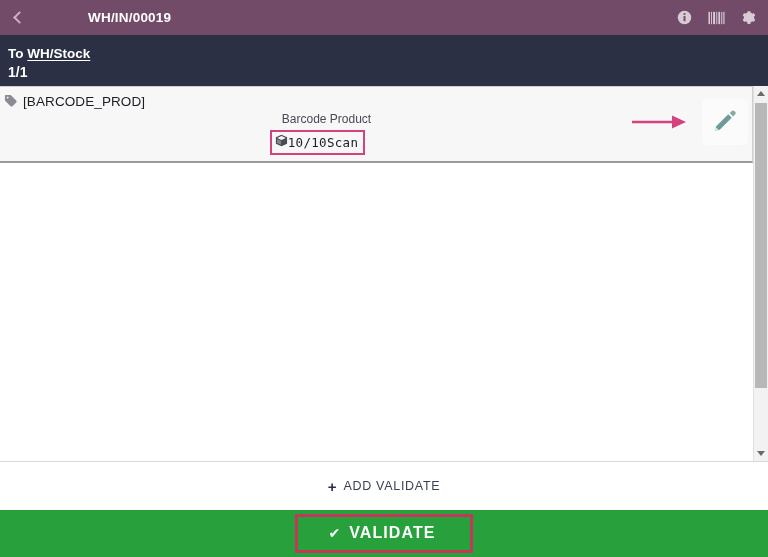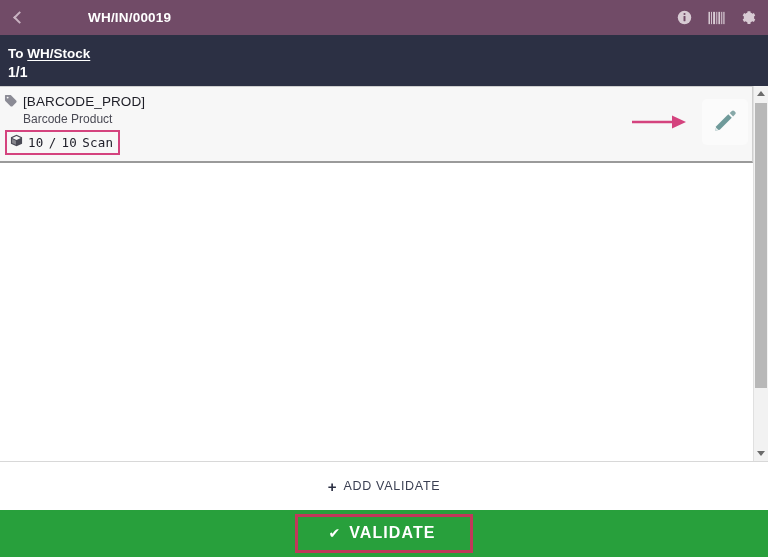--- a/index.html
+++ b/index.html
@@ -119,20 +119,21 @@
   .product-card {
     position: relative;
     background: #f7f7f7;
     border-top: 1px solid #cfcfcf;
     border-bottom: 2px solid #9a9a9a;
     border-right: 1px solid #cfcfcf;
     min-height: 66px;
     display: flex;
     align-items: flex-start;
     padding: 6px 0 6px 0;
+    text-align: center;
   }
   .card-main {
     flex: 1 1 auto;
     padding-left: 4px;
   }
   .line-name {
     display: flex;
     align-items: center;
     gap: 5px;
     height: 17px;
@@ -146,21 +147,20 @@
   .prod-sub {
     font-size: 12px;
     color: #4a4a55;
     margin-left: 19px;
     margin-top: 2px;
     line-height: 15px;
   }
   .qty-wrap {
     display: inline-flex;
     align-items: center;
-    gap: 5px;
     margin-top: 3px;
     padding: 1px 5px 2px 3px;
     border: 2px solid #d4437e;
     background: transparent;
   }
   .qty-text {
     font-family: "DejaVu Sans Mono", monospace;
     font-size: 12.5px;
     color: #20202a;
     letter-spacing: 0.3px;

